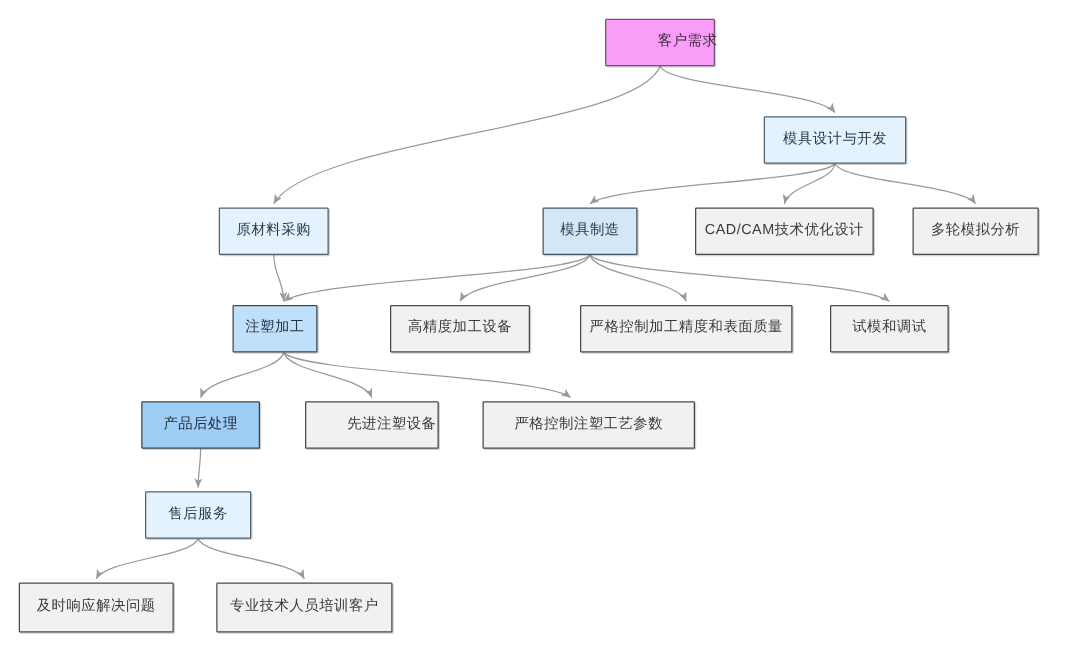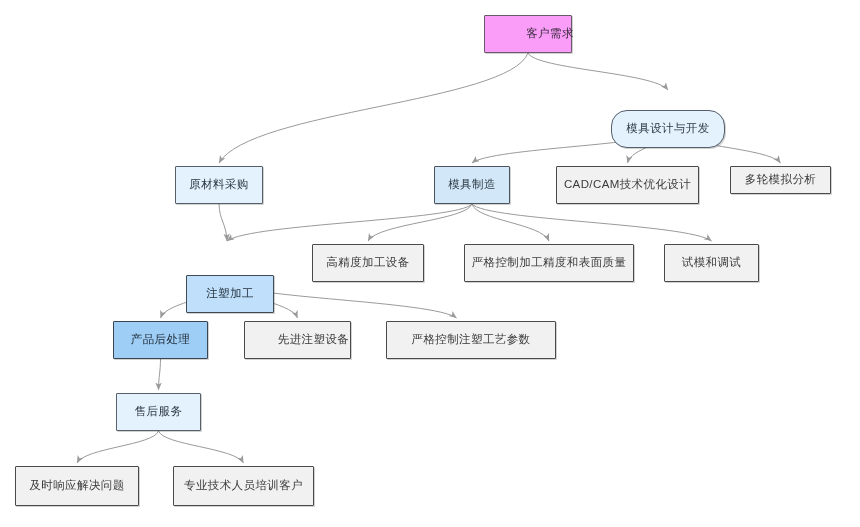--- a/index.html
+++ b/index.html
@@ -105,36 +105,36 @@
         <path d="M 227 282 C 240.77 298.2, 433.55 300.72, 456.5 318" fill="none" stroke="#9a9a9a" stroke-width="1" marker-end="url(#arrow)"></path>
         <path d="M 160.5 359 C 160.38 372.95, 158.7 375.12, 158.5 390" fill="none" stroke="#9a9a9a" stroke-width="1" marker-end="url(#arrow)"></path>
         <path d="M 158.5 431 C 153.61 445.4, 85.15 447.64, 77 463" fill="none" stroke="#9a9a9a" stroke-width="1" marker-end="url(#arrow)"></path>
         <path d="M 158.5 431 C 163.6 445.4, 235 447.64, 243.5 463" fill="none" stroke="#9a9a9a" stroke-width="1" marker-end="url(#arrow)"></path>
       </g>
   </svg>
   <div id="node-layer">
       <div class="node root" style="left: 484px; top: 15px; width: 88px; height: 38px; padding-left: 44px;">
         <span class="node-label">客户需求</span>
       </div>
-      <div class="node blue-pale" style="left: 611px; top: 110px; width: 114px; height: 38px; border-radius: 16px;">
+      <div class="node blue-pale" style="left: 611px; top: 93px; width: 114px; height: 38px;">
         <span class="node-label">模具设计与开发</span>
       </div>
       <div class="node blue-pale" style="left: 175px; top: 166px; width: 88px; height: 38px;">
         <span class="node-label">原材料采购</span>
       </div>
       <div class="node blue-soft" style="left: 434px; top: 166px; width: 76px; height: 38px;">
         <span class="node-label">模具制造</span>
       </div>
       <div class="node gray" style="left: 556px; top: 166px; width: 143px; height: 38px;">
         <span class="node-label">CAD/CAM技术优化设计</span>
       </div>
-      <div class="node gray" style="left: 730px; top: 166px; width: 101px; height: 28px;">
+      <div class="node gray" style="left: 730px; top: 166px; width: 101px; height: 38px;">
         <span class="node-label">多轮模拟分析</span>
       </div>
-      <div class="node blue-mid" style="left: 186px; top: 244px; width: 88px; height: 38px; margin-top: 31px;">
+      <div class="node blue-mid" style="left: 186px; top: 244px; width: 68px; height: 38px;">
         <span class="node-label">注塑加工</span>
       </div>
       <div class="node gray" style="left: 312px; top: 244px; width: 112px; height: 38px;">
         <span class="node-label">高精度加工设备</span>
       </div>
       <div class="node gray" style="left: 464px; top: 244px; width: 170px; height: 38px;">
         <span class="node-label">严格控制加工精度和表面质量</span>
       </div>
       <div class="node gray" style="left: 664px; top: 244px; width: 95px; height: 38px; justify-content: center;">
         <span class="node-label">试模和调试</span>

